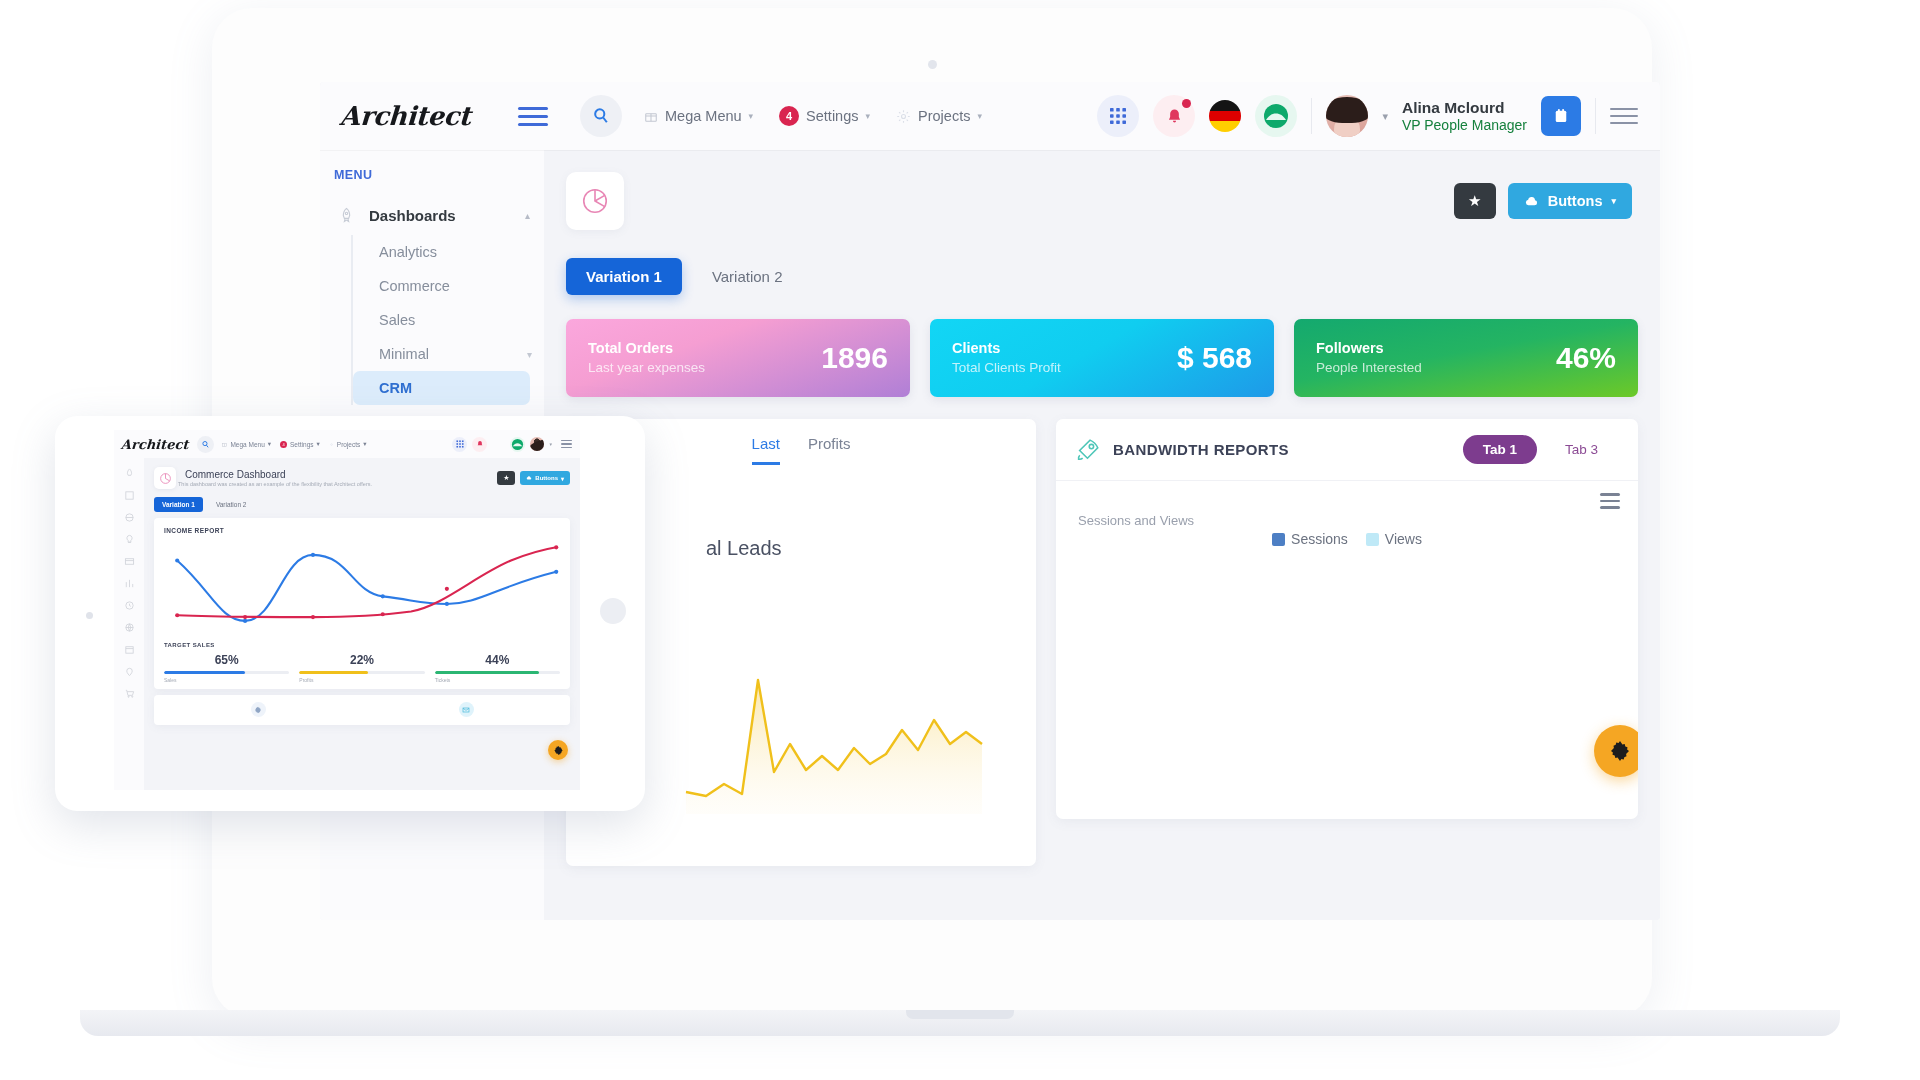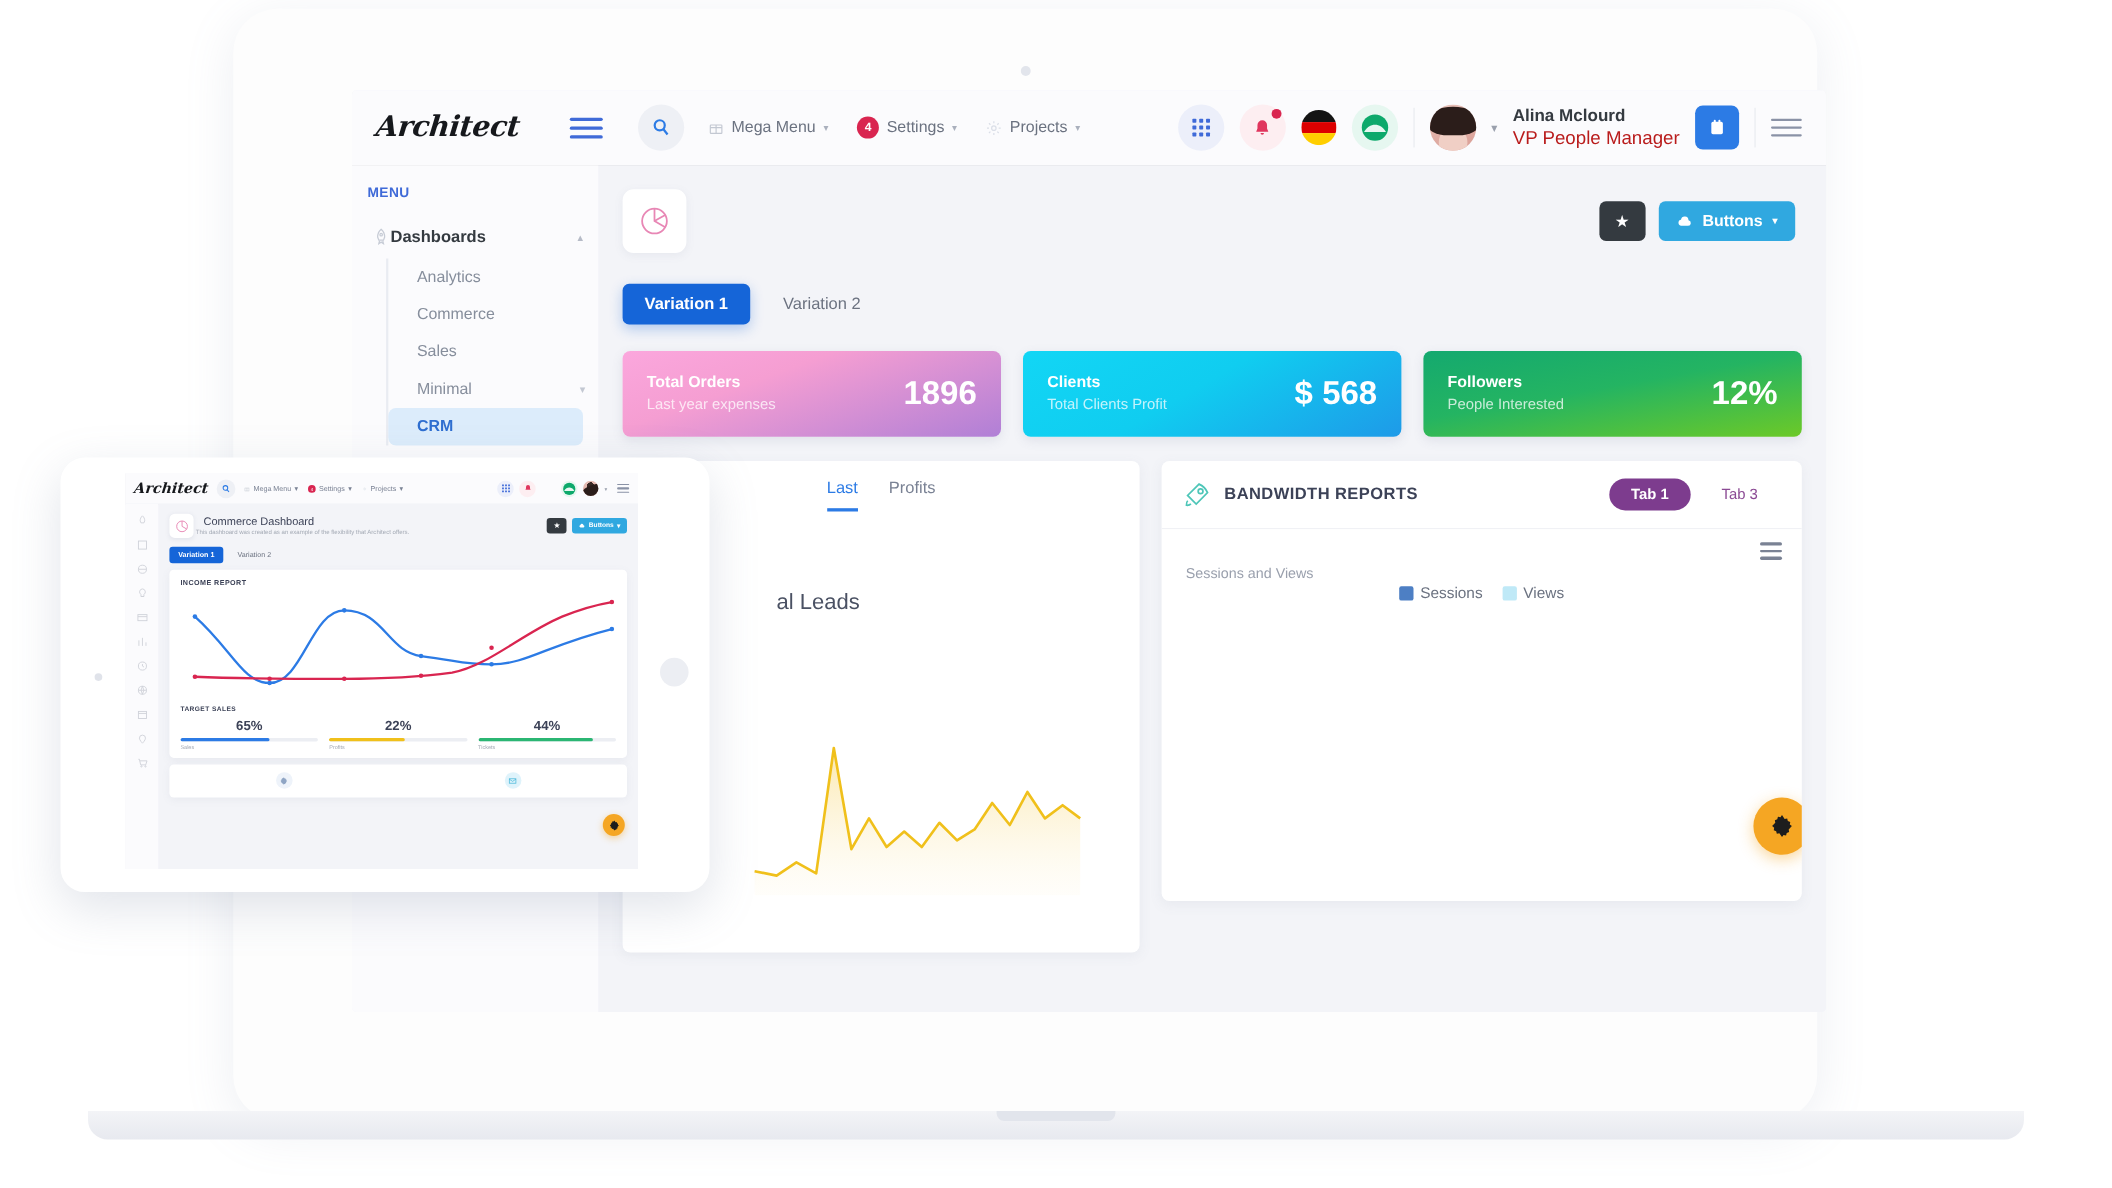--- a/index.html
+++ b/index.html
@@ -99,39 +99,39 @@
   .avatar::after {
     content:''; position:absolute; left:50%; top:50%; width:26px; height:26px;
     margin-left:-13px; background:#f0cfc5; border-radius:50% 50% 45% 45%;
   }
   .avatar::before {
     content:''; position:absolute; left:-3px; top:2px; width:48px; height:26px;
     background:#2b1d1a; border-radius:50% 50% 40% 40%; z-index:2;
   }
   .user-meta { line-height: 1.25; }
   .user-name { font-size: 15.5px; font-weight: bold; color: #343a40; }
-  .user-role { font-size: 17px; color: #b91c1c; }
+  .user-role { font-size: 14px; color: #15803d; }
   .calendar-btn {
     width: 40px; height: 40px; border-radius: 7px; background: #2c7be5;
     display: flex; align-items: center; justify-content: center; cursor: pointer;
   }
 
   
   .sidebar {
     position: absolute; left: 0; top: 68px; bottom: 0; width: 224px;
     background: #fbfbfd;
     padding: 18px 0 0 0;
     overflow: hidden;
   }
   .menu-label {
     font-size: 12.5px; font-weight: bold; color: #3f6ad8;
     letter-spacing: .4px; padding: 0 0 14px 14px;
   }
   .nav-row {
-    display: flex; align-items: center; 
+    display: flex; align-items: center; gap: 14px;
     padding: 11px 14px 11px 18px; font-size: 15px; color: #343a40; font-weight: bold;
     cursor: pointer;
   }
   .nav-row .chev { margin-left: auto; font-size: 10px; color: #b6bbc7; font-weight: normal; }
   .nav-row.plain { font-weight: bold; color: #3c4257; }
   .submenu { border-left: 2px solid #e9ecf2; margin-left: 31px; padding-left: 0; }
   .subitem {
     display: flex; align-items: center;
     padding: 9px 12px 9px 26px; font-size: 14.5px; color: #868e9c; cursor: pointer;
   }
@@ -484,21 +484,21 @@
             <div class="t1">Clients</div>
             <div class="t2">Total Clients Profit</div>
           </div>
           <div class="val">$ 568</div>
         </div>
         <div class="stat-card sc-green">
           <div class="txt">
             <div class="t1">Followers</div>
             <div class="t2">People Interested</div>
           </div>
-          <div class="val">12%</div>
+          <div class="val">46%</div>
         </div>
       </div>
 
       <div class="panels-row">
 
         <div class="panel panel-left">
           <div class="underline-tabs">
             <div class="utab active">Last</div>
             <div class="utab">Profits</div>
           </div>

